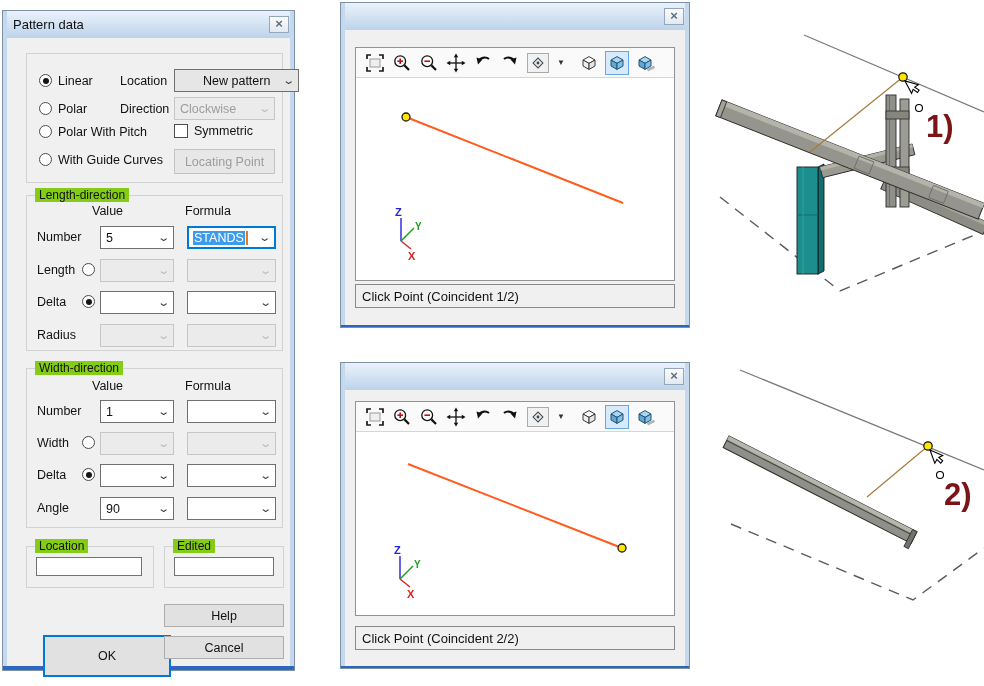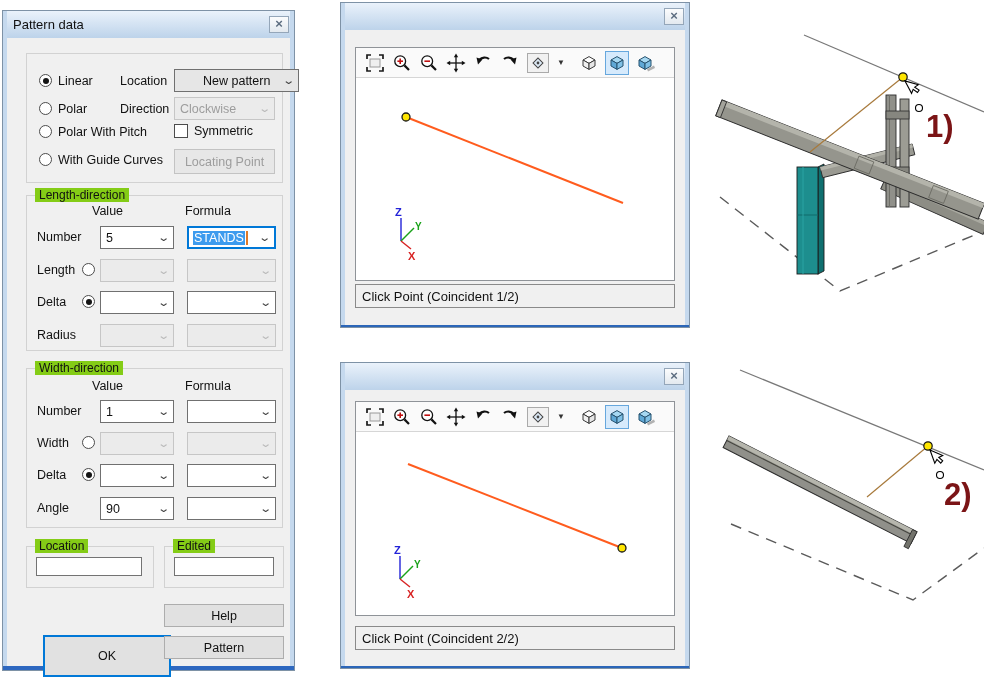--- a/index.html
+++ b/index.html
@@ -214,21 +214,21 @@
         <span class="grp-label">Location</span>
         <input class="tinput" style="left: 9px; top: 10px; width: 106px;">
       </div>
       <div class="grp" style="left:157px; top:508px; width:120px; height:42px;">
         <span class="grp-label">Edited</span>
         <input class="tinput" style="left: 9px; top: 10px; width: 100px;">
       </div>
 
       <div class="btn" style="left:157px; top:566px; width:120px; height:23px;">Help</div>
       <div class="btn default" style="left:36px; top:597px; width:128px; height:42px;">OK</div>
-      <div class="btn" style="left:157px; top:598px; width:120px; height:23px;">Pattern</div>
+      <div class="btn" style="left:157px; top:598px; width:120px; height:23px;">Cancel</div>
     </div>
     <div class="win-bottom-accent"></div>
   </div>
 
   <div class="win" style="left:340px; top:2px; width:350px;">
     <div class="titlebar">
       <span class="close-btn">×</span>
     </div>
     <div class="win-body" style="height:295px;">
       <div class="viewport" style="top:17px; height:234px;">

